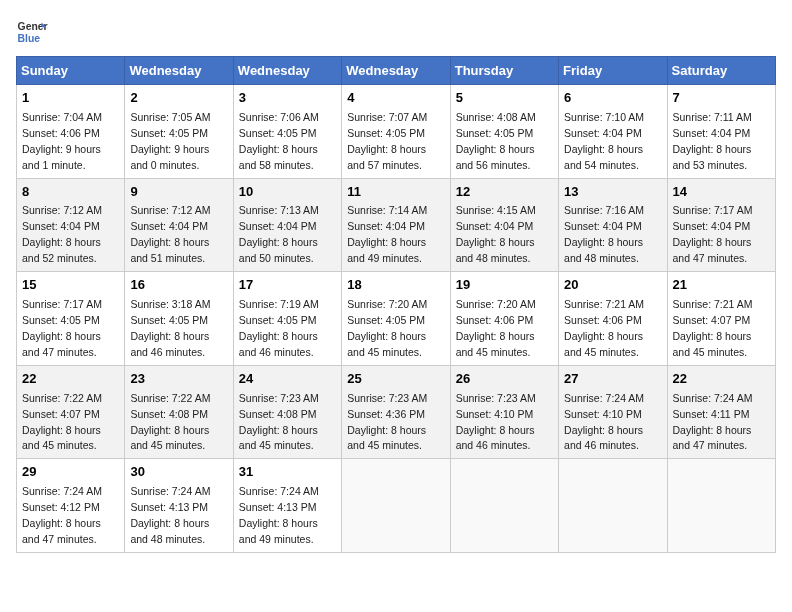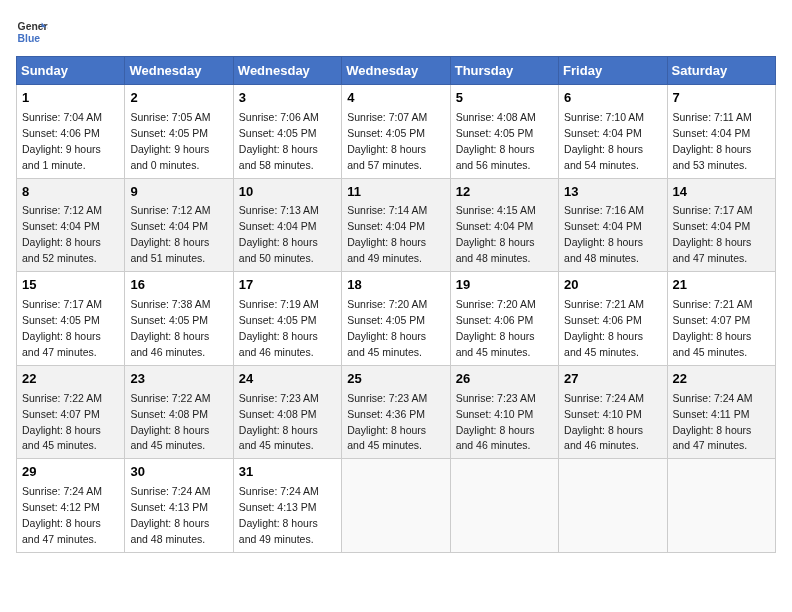--- a/index.html
+++ b/index.html
@@ -197,21 +197,21 @@
       </tr>
       <tr>
         <td>
           <span class="day-number">15</span>
           <span class="day-info">Sunrise: 7:17 AM</span><br>
           <span class="day-info">Sunset: 4:05 PM</span><br>
           <span class="day-info">Daylight: 8 hours and 47 minutes.</span>
         </td>
         <td>
           <span class="day-number">16</span>
-          <span class="day-info">Sunrise: 7:38 AM</span><br>
+          <span class="day-info">Sunrise: 3:18 AM</span><br>
           <span class="day-info">Sunset: 4:05 PM</span><br>
           <span class="day-info">Daylight: 8 hours and 46 minutes.</span>
         </td>
         <td>
           <span class="day-number">17</span>
           <span class="day-info">Sunrise: 7:19 AM</span><br>
           <span class="day-info">Sunset: 4:05 PM</span><br>
           <span class="day-info">Daylight: 8 hours and 46 minutes.</span>
         </td>
         <td>

